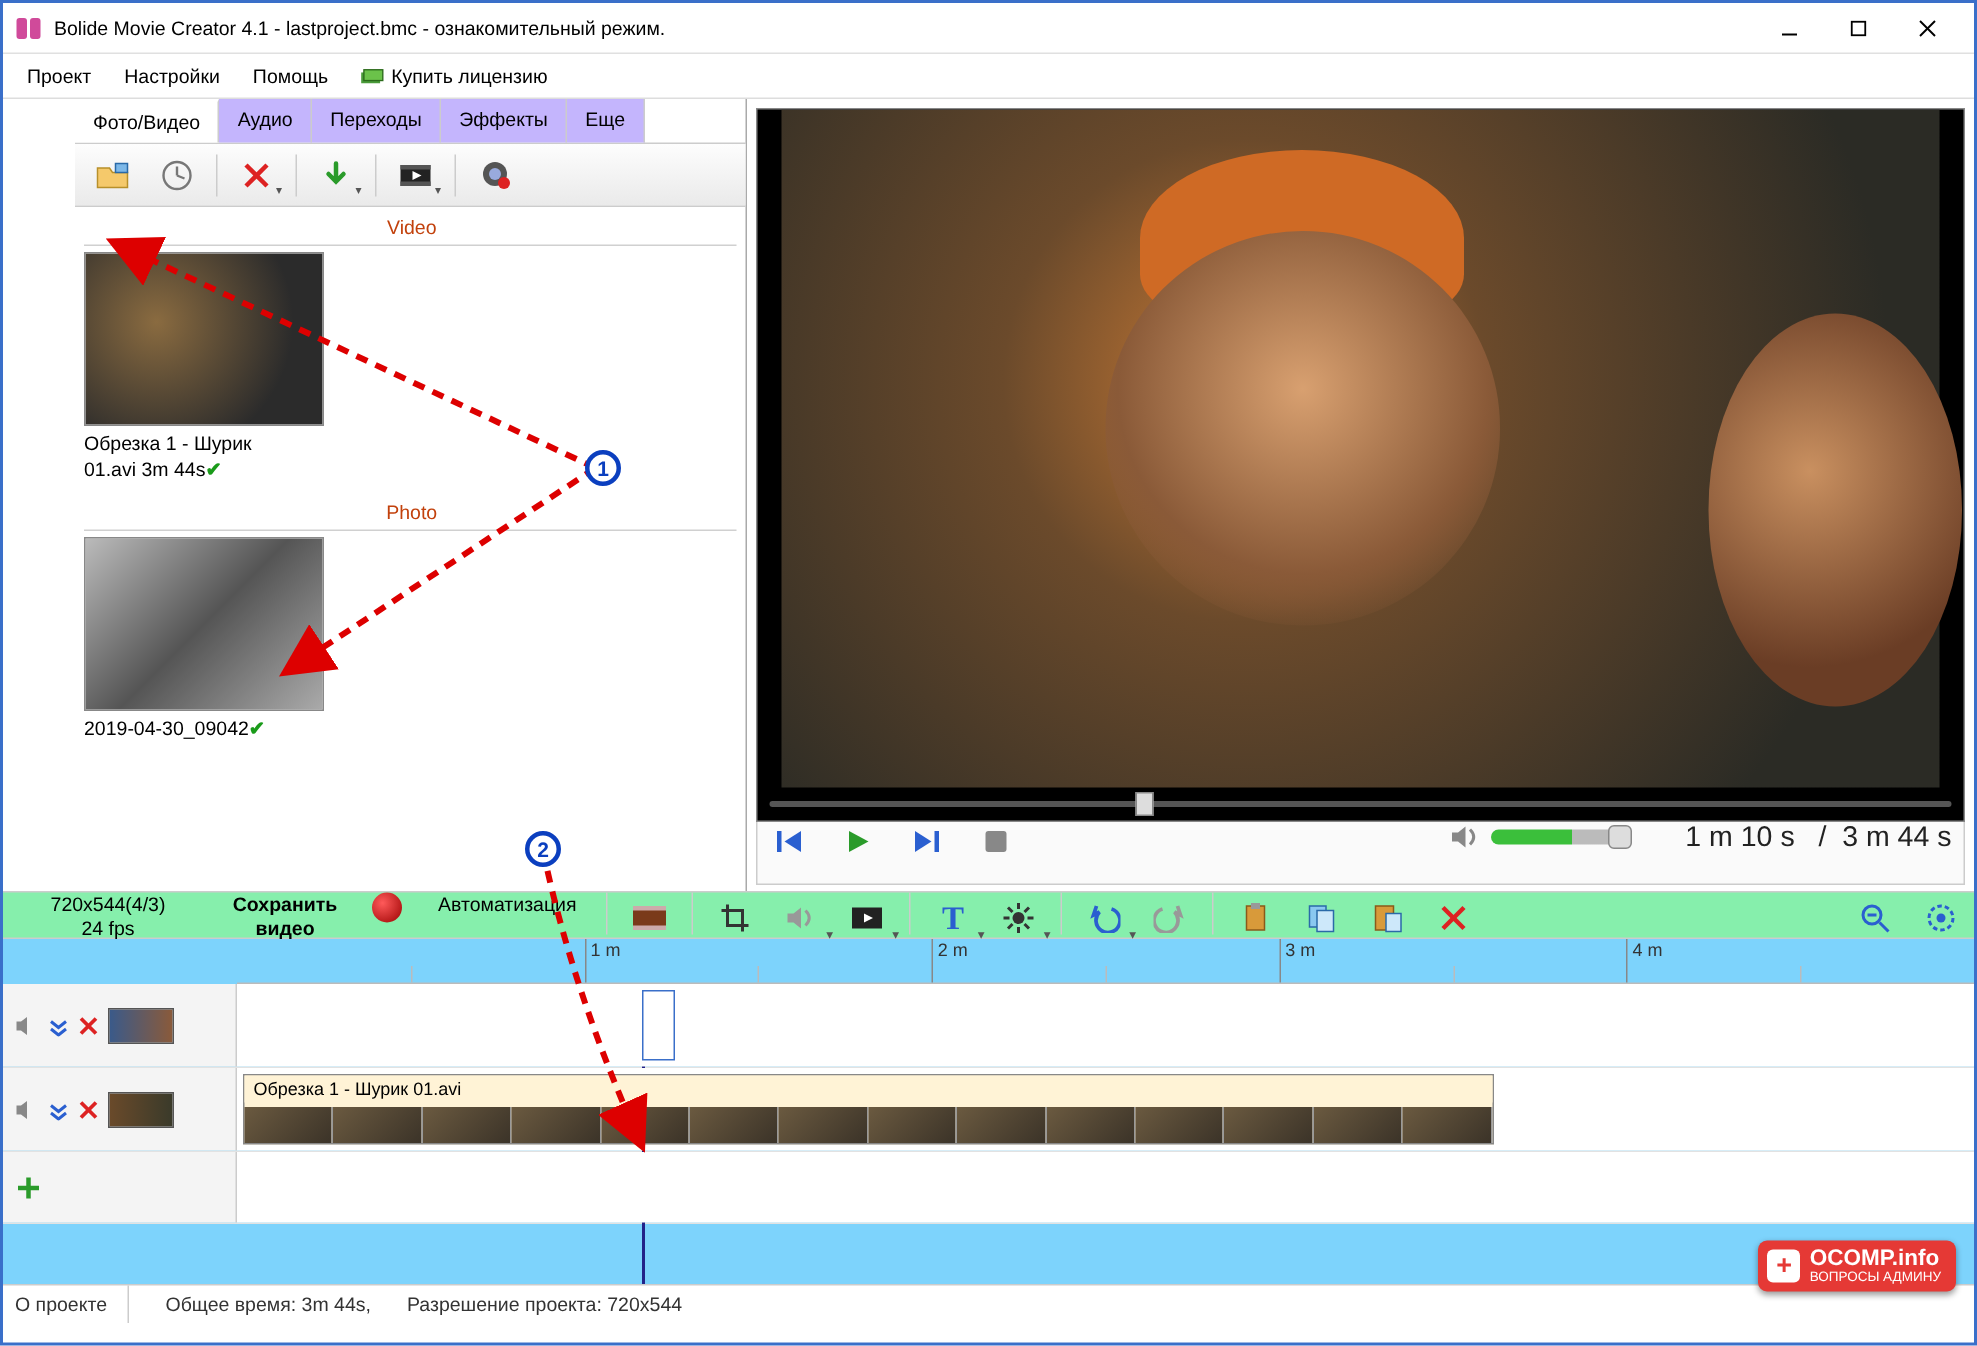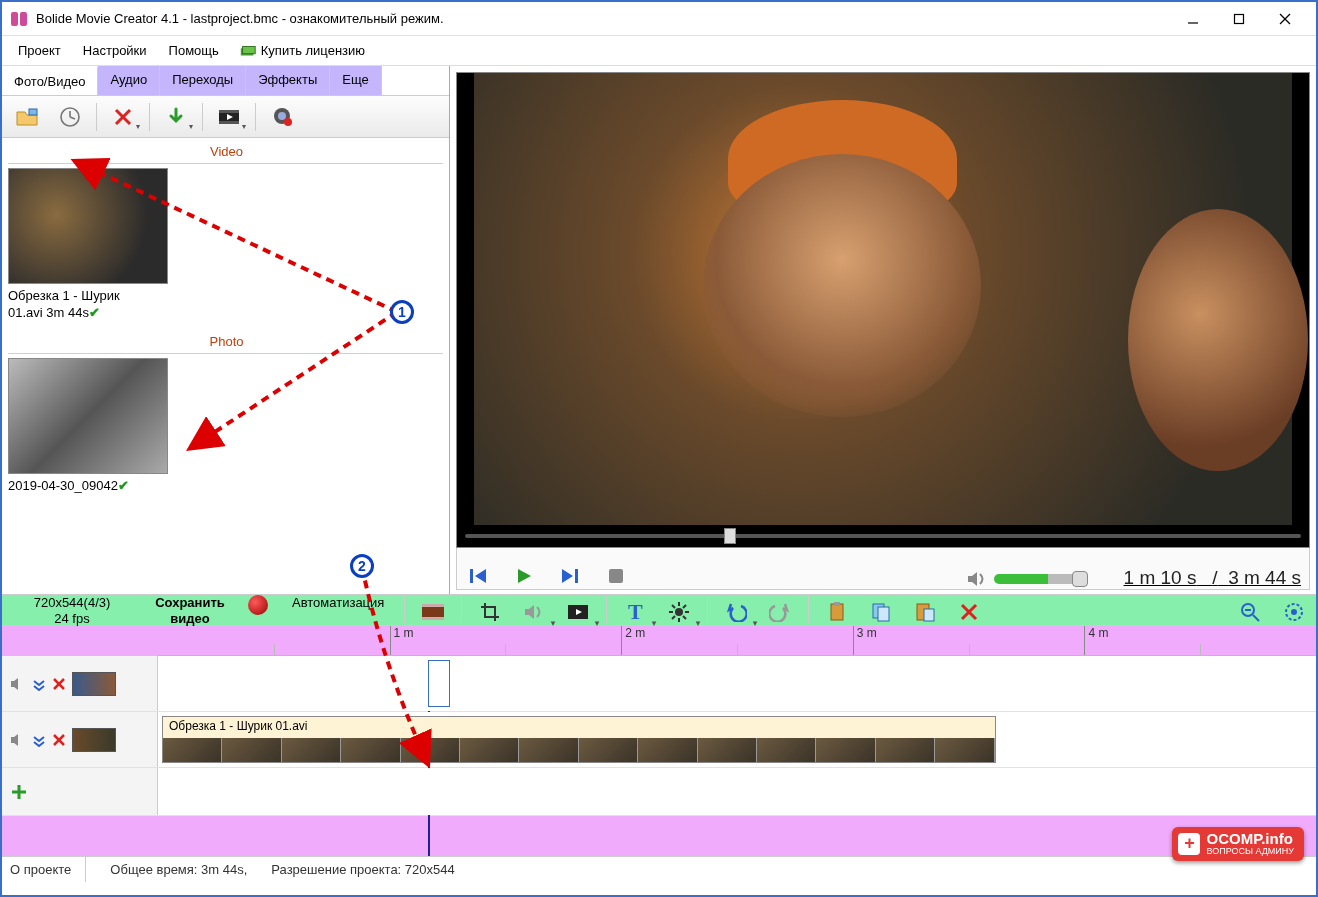--- a/index.html
+++ b/index.html
@@ -9,21 +9,21 @@
   .titlebar .title { color: #000; }
   .titlebar .spacer { flex: 1; }
   .winbtn { width: 46px; height: 30px; display: flex; align-items: center; justify-content: center; color: #000; }
 
   .menubar { height: 30px; display: flex; align-items: center; padding: 0 6px; gap: 2px; border-bottom: 1px solid #ddd; }
   .menubar .mitem { padding: 3px 10px; }
   .buy { display: flex; align-items: center; gap: 4px; padding: 3px 8px; }
   .buy svg { width: 18px; height: 14px; }
 
   .upper { display: flex; height: 528px; }
-  .left { width: 448px; display: flex; flex-direction: column; border-right: 1px solid #aaa; }
+  .left { width: 448px; display: flex; flex-direction: column; border-right: 1px solid #aaa; margin-left: 48px; }
   .tabs { display: flex; border-bottom: 1px solid #ccc; }
   .tab { padding: 6px 12px; border-right: 1px solid #ccc; background: #c4b5fd; cursor: pointer; }
   .tab.active { background: #fff; border-top: 2px solid #fff; }
   .toolbar { height: 42px; display: flex; align-items: center; padding: 0 6px; gap: 2px; background: linear-gradient(#fdfdfd,#eaeaea); border-bottom: 1px solid #ccc; }
   .tbtn { width: 40px; height: 34px; display: flex; align-items: center; justify-content: center; border: 1px solid transparent; border-radius: 2px; position: relative; }
   .tbtn .dd { position: absolute; right: 2px; bottom: 2px; font-size: 8px; color: #555; }
   .tsep { width: 1px; height: 28px; background: #ccc; margin: 0 4px; }
 
   .library { flex: 1; overflow: auto; padding: 4px 6px; position: relative; }
   .section-h { color: #c2410c; font-size: 13px; padding: 2px 0 4px 2px; border-bottom: 1px solid #d0d0d0; margin-bottom: 4px; text-align: center; }
@@ -36,37 +36,37 @@
   .right { flex: 1; display: flex; flex-direction: column; padding: 6px 6px 4px 6px; }
   .viewer { flex: 1; background: #000; border: 1px solid #888; position: relative; overflow: hidden; }
   .viewer-inner { position: absolute; left: 2%; right: 2%; top: 0; bottom: 22px; background: radial-gradient(circle at 40% 40%, #c97a35 0%, #6b4a2b 30%, #2b2b25 80%); }
   .face1 { position: absolute; left: 28%; top: 18%; width: 34%; height: 58%; border-radius: 50%; background: radial-gradient(circle at 50% 40%, #d8a070 0%, #8a5a38 60%, transparent 80%); }
   .hat1 { position: absolute; left: 31%; top: 6%; width: 28%; height: 26%; background: #cf6a25; border-radius: 50% 50% 30% 30%; }
   .face2 { position: absolute; right: -2%; top: 30%; width: 22%; height: 58%; border-radius: 50%; background: radial-gradient(circle at 40% 40%, #c99060 0%, #6a3d25 70%); }
   .seekbar { position: absolute; left: 8px; right: 8px; bottom: 6px; height: 10px; }
   .seek-track { height: 4px; background: #555; margin-top: 3px; border-radius: 2px; }
   .seek-thumb { position: absolute; left: 31%; top: -3px; width: 12px; height: 16px; background: #ddd; border: 1px solid #888; }
 
-  .transport { height: 42px; display: flex; align-items: flex-end; padding: 0 8px; gap: 20px; border: 1px solid #ccc; border-top: none; background: #fafafa; text-decoration: underline; }
+  .transport { height: 42px; display: flex; align-items: flex-start; padding: 0 8px; gap: 20px; border: 1px solid #ccc; border-top: none; background: #fafafa; }
   .tctl { width: 26px; height: 26px; display: flex; align-items: center; justify-content: center; }
   .transport .spacer { flex: 1; }
   .volume { display: flex; align-items: center; gap: 6px; }
   .volbar { width: 90px; height: 10px; background: linear-gradient(to right,#3bbf3b 0%, #3bbf3b 60%, #bbb 60%, #bbb 100%); border-radius: 5px; position: relative; }
   .volknob { position: absolute; right: -4px; top: -3px; width: 16px; height: 16px; background: #ddd; border: 1px solid #888; border-radius: 4px; }
   .timecode { font-size: 19px; color: #222; margin-left: 20px; white-space: nowrap; }
 
   .midrow { height: 32px; display: flex; align-items: flex-start; border-top: 1px solid #ccc; border-bottom: 1px solid #ccc; background: #86efac; }
   .projinfo { width: 140px; text-align: center; line-height: 1.25; }
   .savebtn { font-weight: bold; text-align: center; width: 96px; line-height: 1.2; }
   .rec { width: 20px; height: 20px; border-radius: 50%; background: radial-gradient(circle at 35% 35%, #ff5a5a, #9b0000); margin: 0 10px; }
   .midrow .mtbtn { width: 44px; height: 34px; display: flex; align-items: center; justify-content: center; position: relative; }
   .midrow .mtbtn .dd { position: absolute; right: 1px; bottom: 1px; font-size: 9px; color: #555; }
   .midrow .msep { width: 1px; height: 28px; background: #ccc; margin: 0 6px; }
 
-  .timeline { height: 230px; background: #f0abfc; display: flex; flex-direction: column; }
+  .timeline { height: 230px; background: #7dd3fc; display: flex; flex-direction: column; }
   .ruler { height: 30px; border-bottom: 1px solid #bbb; position: relative; margin-left: 156px; }
   .ruler .tick { position: absolute; top: 0; bottom: 0; border-left: 1px solid #888; font-size: 12px; color: #333; padding-left: 3px; }
   .ruler .small { position: absolute; top: 18px; bottom: 0; border-left: 1px solid #bbb; }
   .tracks { flex: 1; position: relative; overflow: hidden; }
   .track { height: 56px; display: flex; align-items: center; border-bottom: 1px solid #e2e2e2; }
   .track.short { height: 48px; }
   .thead { width: 156px; height: 100%; display: flex; align-items: center; gap: 6px; padding: 0 8px; background: #f4f4f4; border-right: 1px solid #ccc; }
   .tbody { flex: 1; position: relative; height: 100%; background: #fff; }
   .clip { position: absolute; top: 4px; bottom: 4px; border: 1px solid #888; background: #fff3d6; }
   .clip .clabel { font-size: 12px; padding: 2px 6px; background: #fff3d6; white-space: nowrap; }

